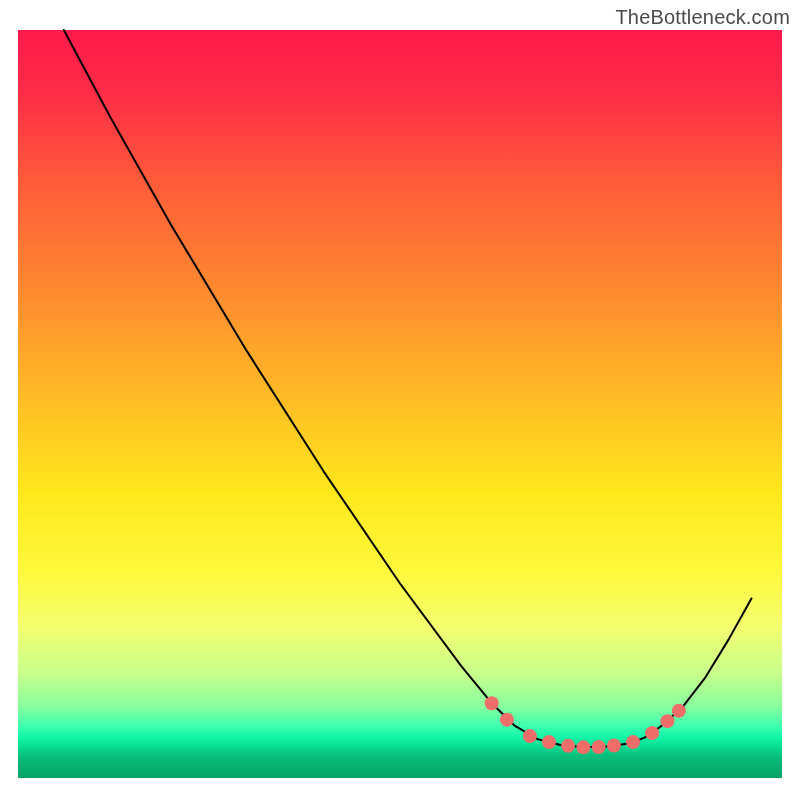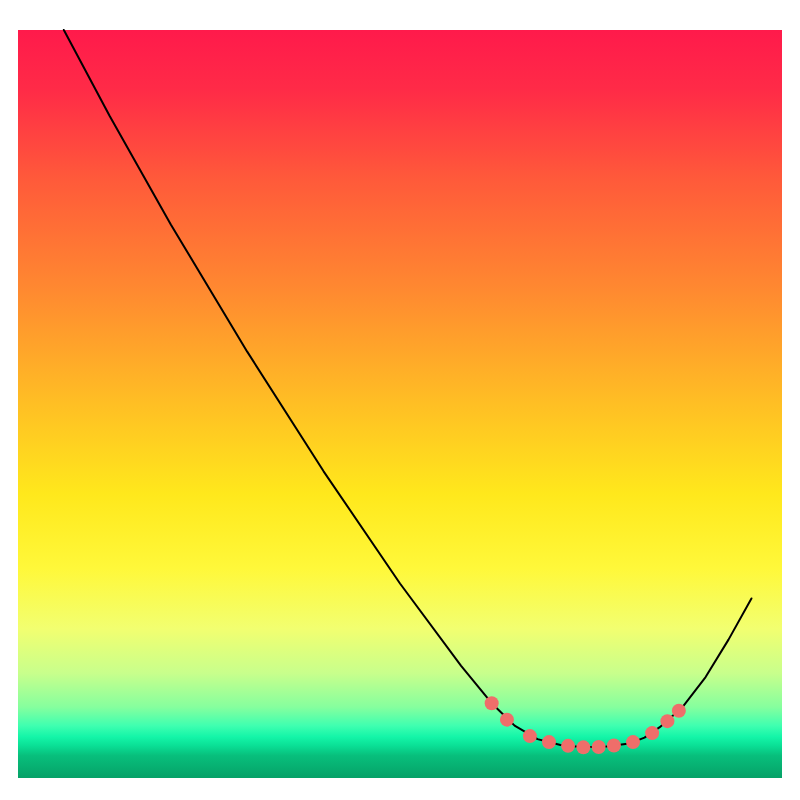--- a/index.html
+++ b/index.html
@@ -29,20 +29,21 @@
   svg.plot {
     position: absolute;
     left: 0;
     top: 0;
   }
 </style>
 </head>
 <body>
 
 <div class="chart-container">
+  <div class="attribution">TheBottleneck.com</div>
   <svg class="plot" width="800" height="800" viewBox="0 0 800 800">
     <defs>
       <linearGradient id="bg-grad" x1="0" y1="0" x2="0" y2="1">
           <stop offset="0%" stop-color="#ff1a4b"></stop>
           <stop offset="8%" stop-color="#ff2b47"></stop>
           <stop offset="20%" stop-color="#ff5a3a"></stop>
           <stop offset="35%" stop-color="#ff8a30"></stop>
           <stop offset="50%" stop-color="#ffbf24"></stop>
           <stop offset="62%" stop-color="#ffe81c"></stop>
           <stop offset="72%" stop-color="#fff83a"></stop>

